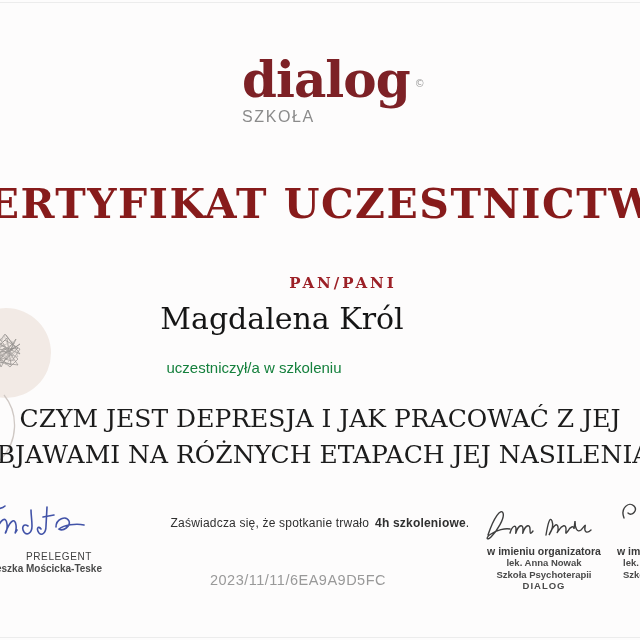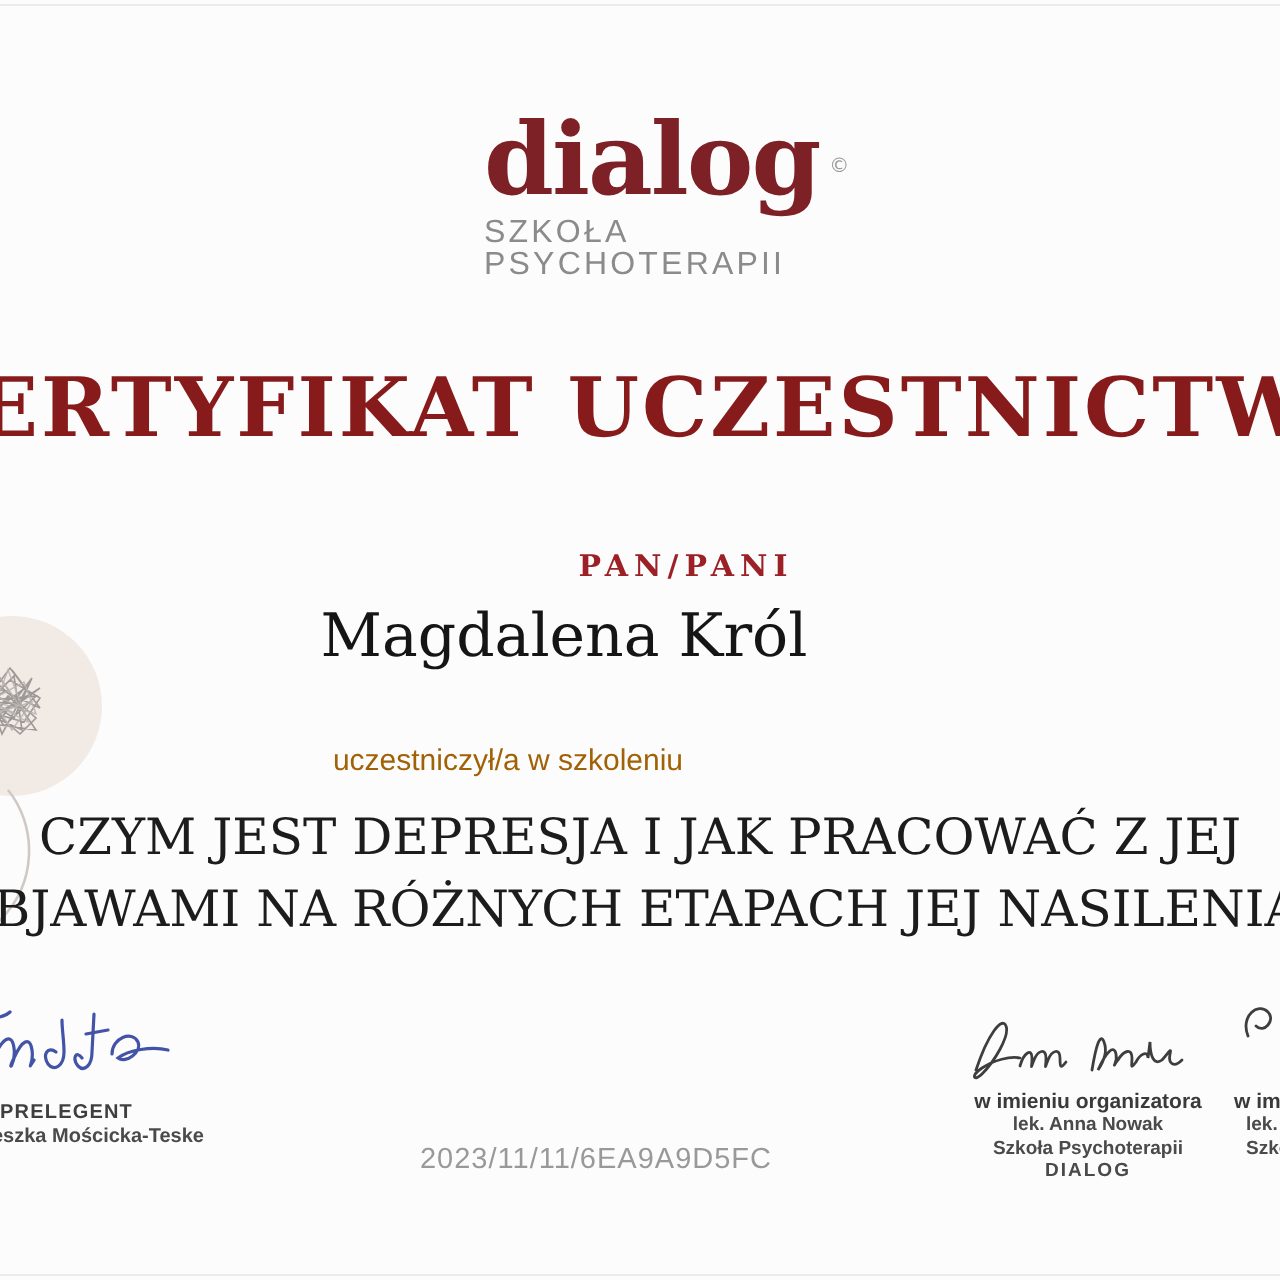--- a/index.html
+++ b/index.html
@@ -33,42 +33,42 @@
     position:absolute;top:274px;width:640px;text-align:center;
     font-family:"DejaVu Serif",serif;font-weight:700;font-size:15px;
     letter-spacing:3px;color:#9c2127;margin-left:23px;
   }
   .recipient-name{
     position:absolute;top:301px;width:564px;text-align:center;
     font-family:"DejaVu Serif",serif;font-weight:500;font-size:30px;color:#151515;
   }
   .participation{
     position:absolute;top:359px;width:508px;text-align:center;
-    font-size:15px;font-weight:500;color:#a16207;margin-top:13px;
+    font-size:15px;font-weight:500;color:#15803d;
   }
   .course{
     position:absolute;top:401px;left:50%;transform:translateX(-50%);
     text-align:center;font-family:"DejaVu Serif",serif;font-weight:500;
     font-size:25px;line-height:36px;color:#1c1c1c;white-space:nowrap;
   }
   
   .attestation{
     position:absolute;top:516px;width:640px;text-align:center;
     font-size:12px;font-weight:500;color:#2f2f2f;letter-spacing:.2px;
   }
   .attestation b{margin-left:.5em;font-weight:700;}
   .cert-id{
     position:absolute;top:572px;width:596px;text-align:center;
     font-size:14.5px;letter-spacing:.5px;color:#999999;
   }
   
   .sig-svg{position:absolute;}
   .sig-left-role{
-    position:absolute;left:0px;top:551px;width:92px;text-align:left;
-    font-size:10px;font-weight:700;letter-spacing:.6px;color:#3f3f3f;
+    position:absolute;left:0px;top:551px;width:92px;text-align:right;
+    font-size:10px;font-weight:400;letter-spacing:.6px;color:#3f3f3f;
   }
   .sig-left-name{
     position:absolute;left:-4px;top:563px;width:104px;text-align:left;
     font-size:10px;font-weight:700;color:#4a4a4a;white-space:nowrap;
   }
   .sig-block-right{
     position:absolute;left:484px;top:545px;width:120px;text-align:center;
     color:#3a3a3a;
   }
   .sig-block-right .role{font-size:10.5px;font-weight:700;line-height:12px;}
@@ -99,21 +99,20 @@
     <path d="M12 3 C26 20 28 50 6 70" fill="none" stroke="#cfc8c4" stroke-width="1.3"></path>
   </svg>
 
   <div class="logo">
     <div class="logo-word">
       <span>dialog</span>
       <span class="logo-copy">©</span>
     </div>
     <div class="logo-sub">
       <div>SZKOŁA</div>
-      <div>PSYCHOTERAPII</div>
     </div>
   </div>
 
   <div class="main-title">CERTYFIKAT UCZESTNICTWA</div>
 
   <div class="salutation">PAN/PANI</div>
   <div class="recipient-name">Magdalena Król</div>
   <div class="participation">uczestniczył/a w szkoleniu</div>
 
   <div class="course">
@@ -125,20 +124,23 @@
     <path d="M3 40 C6 26 11 22 12 30 C13 38 7 44 11 36 C15 26 20 23 21 31 C22 39 17 44 21 36 C25 27 29 25 30 32 C31 39 27 43 31 37"></path>
     <path d="M42 33 C38 30 35 34 38 39 C41 43 46 40 46 33 C46 27 45 22 45 17"></path>
     <path d="M8 18 C12 14 15 17 19 13"></path>
     <path d="M55 36 C52 32 50 36 53 40 C56 43 60 40 60 33 L61 14"></path>
     <path d="M57 24 L68 22"></path>
     <path d="M70 34 C70 26 80 22 83 28 C85 33 77 39 73 36 C78 32 90 30 98 32"></path>
   </svg>
   <div class="sig-left-role">PRELEGENT</div>
   <div class="sig-left-name">eszka Mościcka-Teske</div>
 
+  <div class="attestation">
+    <span>Zaświadcza się, że spotkanie trwało</span><b>4h szkoleniowe</b><span>.</span>
+  </div>
 
   <div class="cert-id">2023/11/11/6EA9A9D5FC</div>
 
   <svg class="sig-svg" style="left:482px;top:497px" width="118" height="48" viewBox="0 0 118 48" fill="none" stroke="#3e3e3e" stroke-width="1.4" stroke-linecap="round">
     <path d="M6 38 C12 20 19 11 21 16 C23 21 15 34 9 40 C5 44 3 41 9 37 C15 33 23 31 28 32"></path>
     <path d="M28 36 C30 29 34 27 34 32 C34 37 33 38 35 33 C37 28 41 27 41 32 C41 37 40 38 42 33 C44 28 48 27 48 32 C48 36 48 38 51 34"></path>
     <path d="M64 38 C66 26 68 19 70 24 C72 29 69 35 67 38 C71 29 75 25 76 30 C77 35 73 38 77 33 C80 28 84 27 84 32 C84 36 83 38 86 34 C88 30 92 28 92 32 L93 24 C93 31 95 36 99 33 C102 30 104 26 103 30 C102 35 105 37 109 33"></path>
   </svg>
   <div class="sig-block-right">
     <div class="role">w imieniu organizatora</div>

